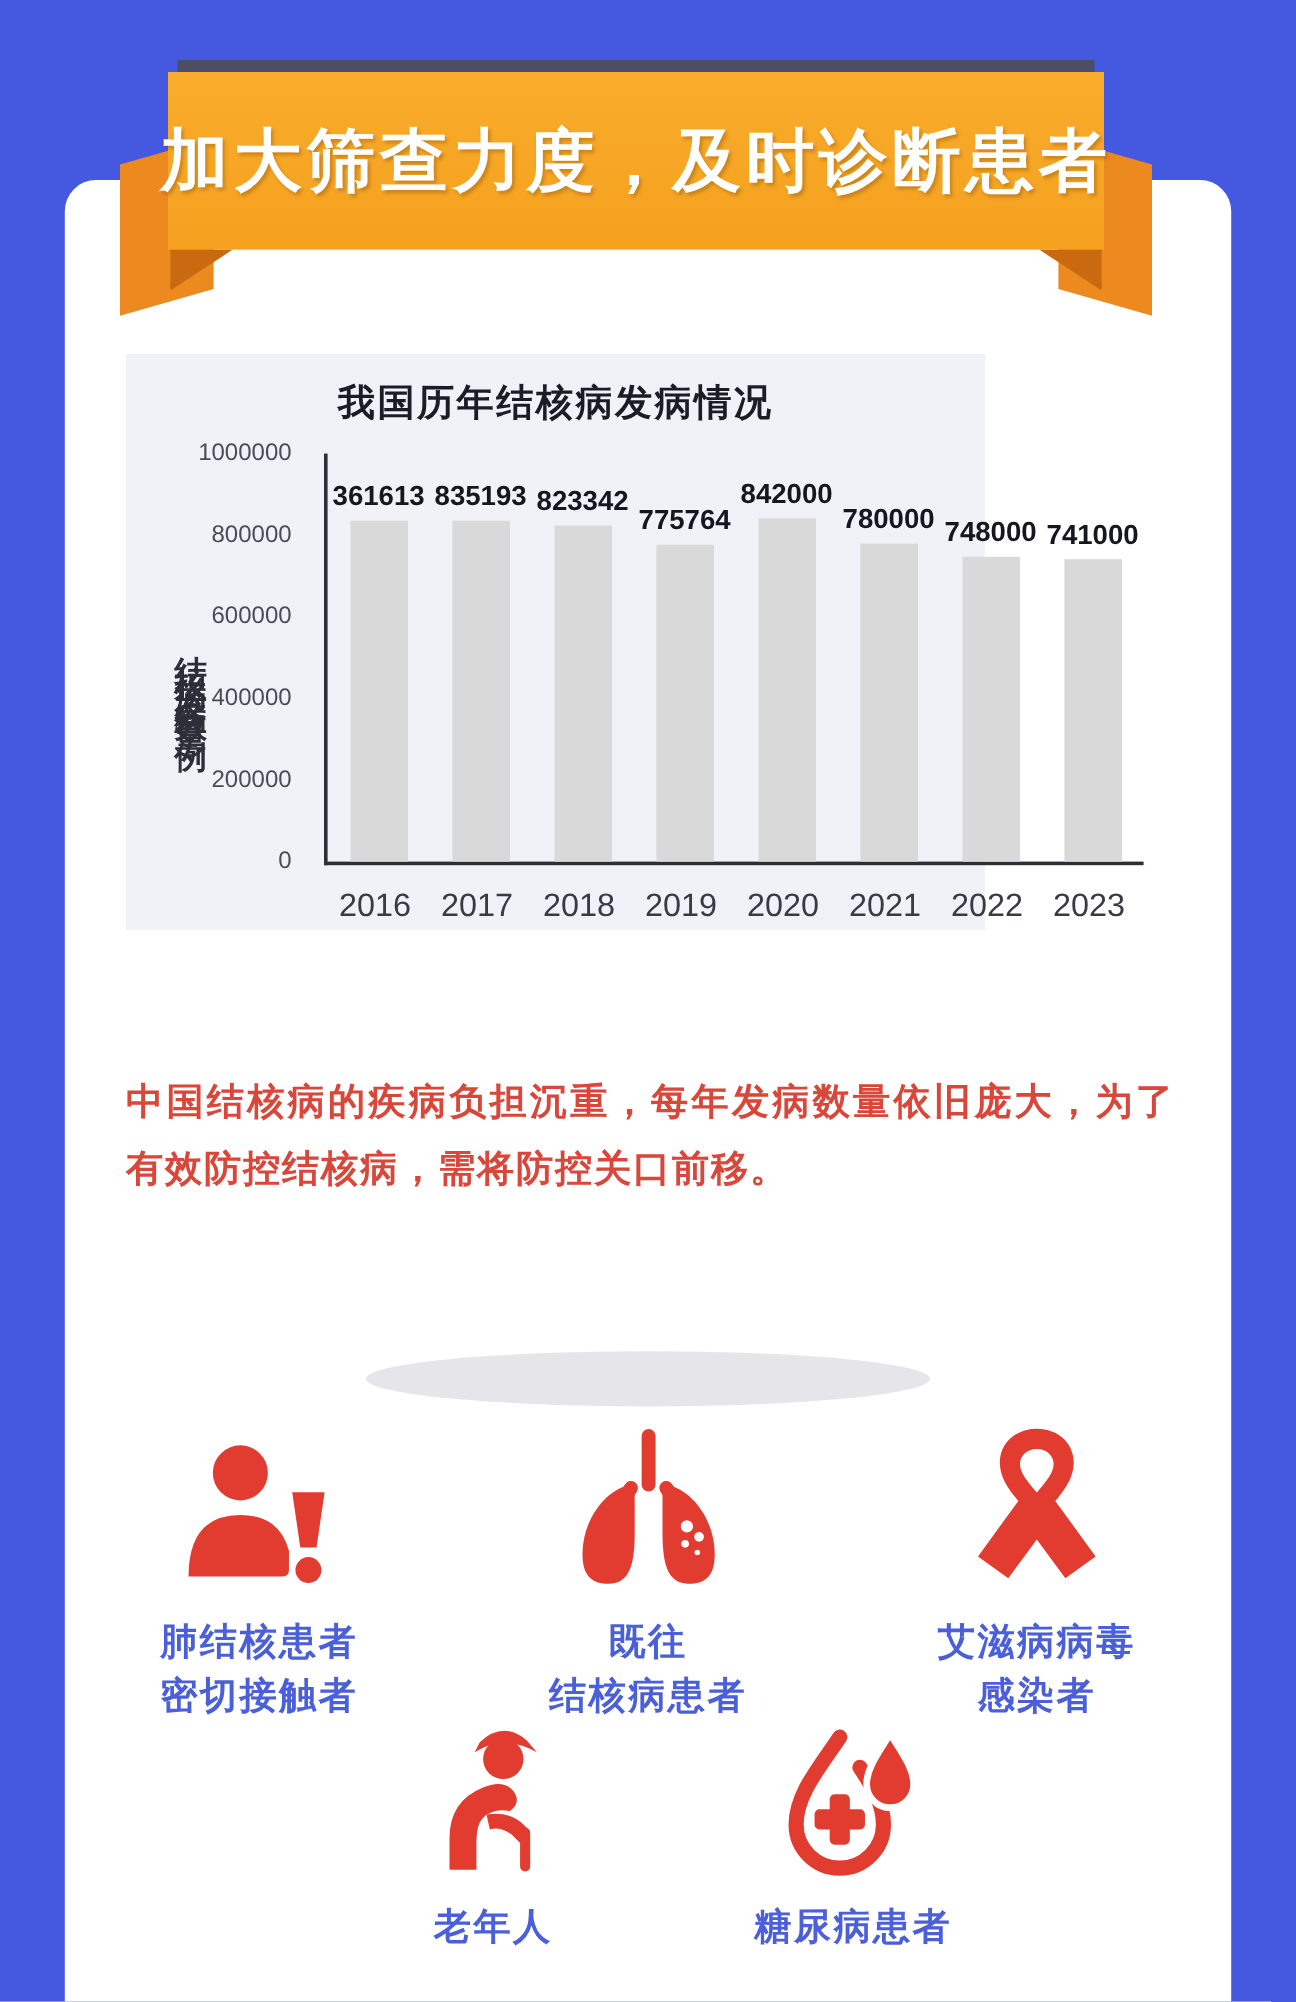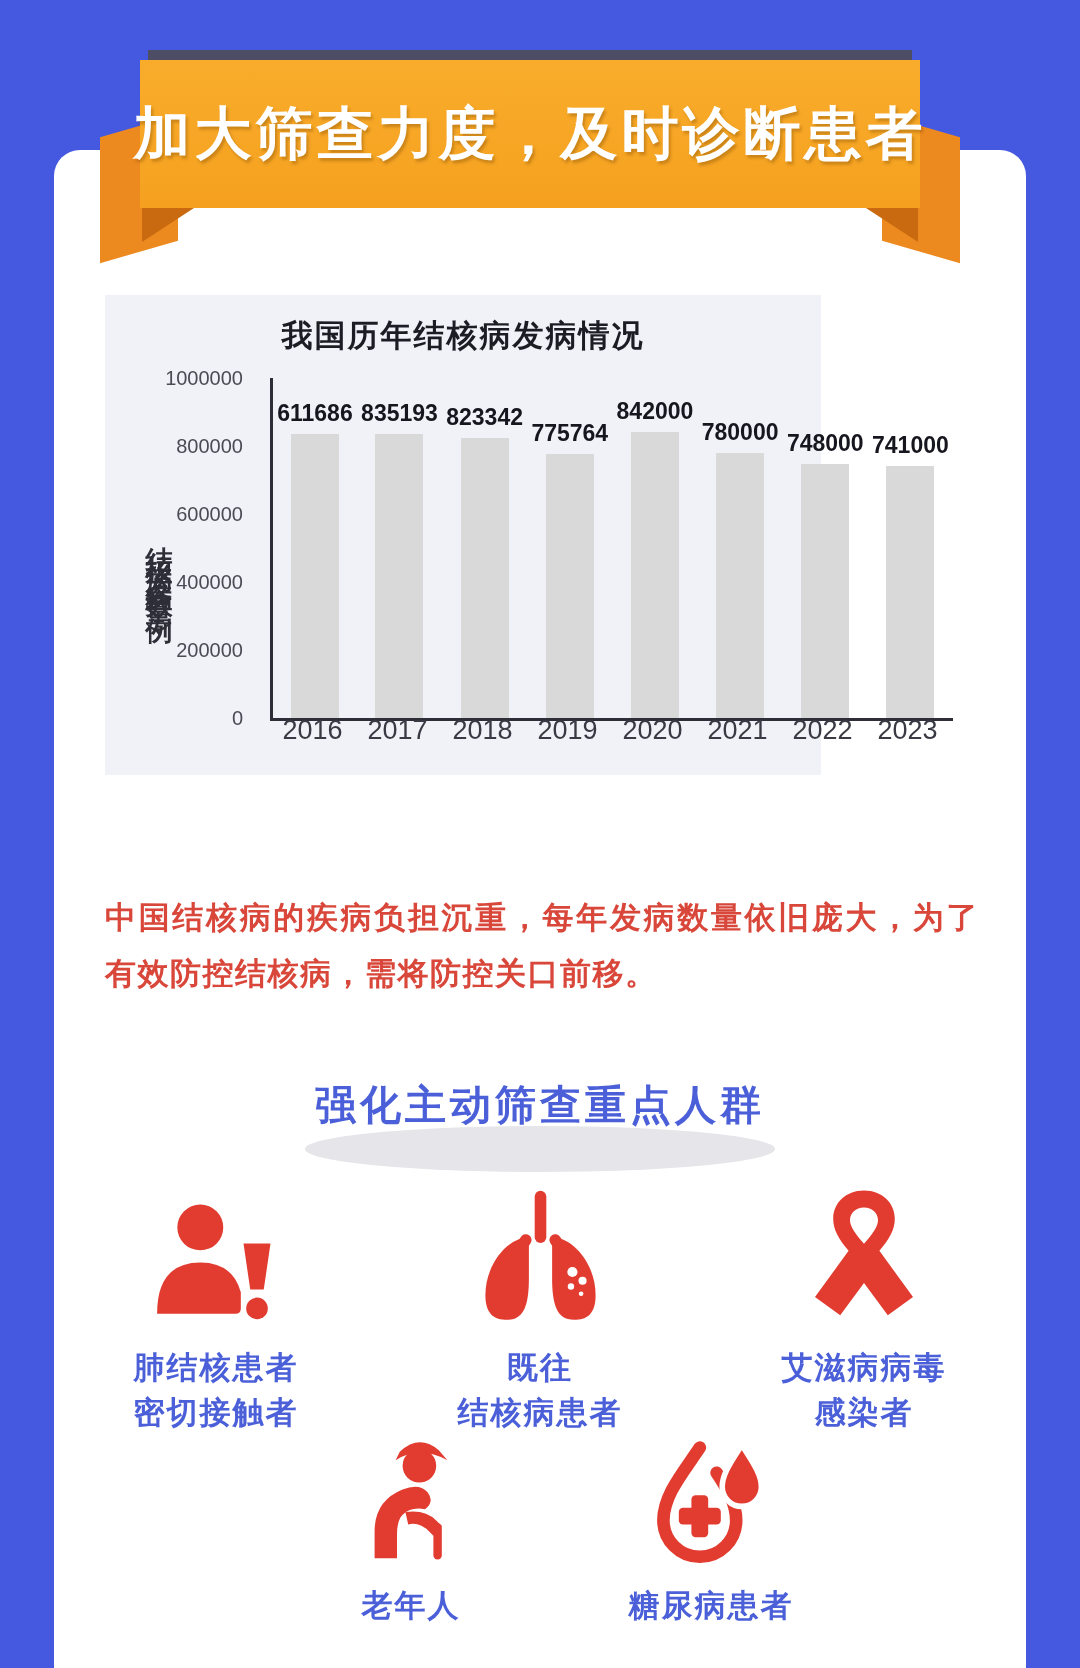--- a/index.html
+++ b/index.html
@@ -56,21 +56,21 @@
   }
   .bar-col{display:flex;flex-direction:column;align-items:center;justify-content:flex-end;}
   .bar{width:48px;background:#D9D9D9;}
   .bar-value{font-size:23px;font-weight:700;color:#16161e;margin-bottom:7px;white-space:nowrap;}
   .chart-yticks{position:absolute;left:0;top:83px;width:150px;height:340px;}
   .y-tick{
     position:absolute;right:12px;transform:translateY(-50%);
     font-size:20px;color:#4b4b55;white-space:nowrap;
   }
   .chart-xlabels{
-    position:absolute;left:165px;top:420px;width:680px;
+    position:absolute;left:165px;top:444px;width:680px;
     display:flex;justify-content:space-around;
   }
   .x-label{font-size:27px;color:#3a3a44;}
   
   .paragraph{
     position:absolute;left:51px;top:740px;width:874px;
     font-size:31px;font-weight:700;color:#D9463A;
     line-height:1.8;letter-spacing:1.5px;text-align:justify;
   }
   
@@ -119,21 +119,21 @@
         <div class="y-tick" style="top: 0px;">1000000</div>
         <div class="y-tick" style="top: 68px;">800000</div>
         <div class="y-tick" style="top: 136px;">600000</div>
         <div class="y-tick" style="top: 204px;">400000</div>
         <div class="y-tick" style="top: 272px;">200000</div>
         <div class="y-tick" style="top: 340px;">0</div>
       </div>
     <div class="chart-plot">
       <div class="chart-bars">
           <div class="bar-col">
-            <div class="bar-value">611686</div>
+            <div class="bar-value">361613</div>
             <div class="bar" style="height: 284px; background: rgb(217, 217, 217);"></div>
           </div>
           <div class="bar-col">
             <div class="bar-value">835193</div>
             <div class="bar" style="height: 284px; background: rgb(217, 217, 217);"></div>
           </div>
           <div class="bar-col">
             <div class="bar-value">823342</div>
             <div class="bar" style="height: 280px; background: rgb(217, 217, 217);"></div>
           </div>
@@ -166,21 +166,20 @@
         <div class="x-label">2019</div>
         <div class="x-label">2020</div>
         <div class="x-label">2021</div>
         <div class="x-label">2022</div>
         <div class="x-label">2023</div>
       </div>
   </div>
 
   <div class="paragraph">中国结核病的疾病负担沉重，每年发病数量依旧庞大，为了有效防控结核病，需将防控关口前移。</div>
 
-  <div class="section-title">强化主动筛查重点人群</div>
   <div class="heading-shadow"></div>
 
   <div class="row1">
     <div class="group">
       <div class="icon-box">
         <svg width="135" height="135" viewBox="0 0 100 100" fill="currentColor">
           <circle cx="38" cy="24" r="17"></circle>
           <path d="M6 88 Q6 50 38 50 Q62 50 68 72 L68 84 Q68 88 64 88 Z"></path>
           <path d="M70 36 L90 36 L85 70 L75 70 Z"></path>
           <circle cx="80" cy="84" r="8"></circle>

